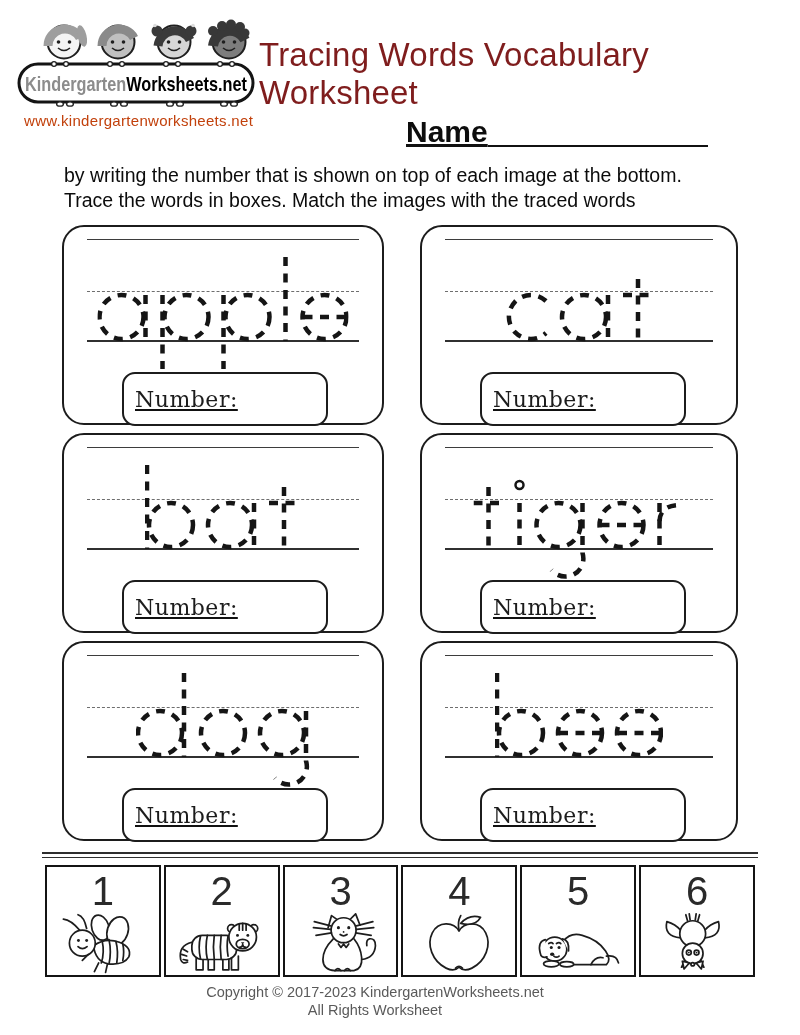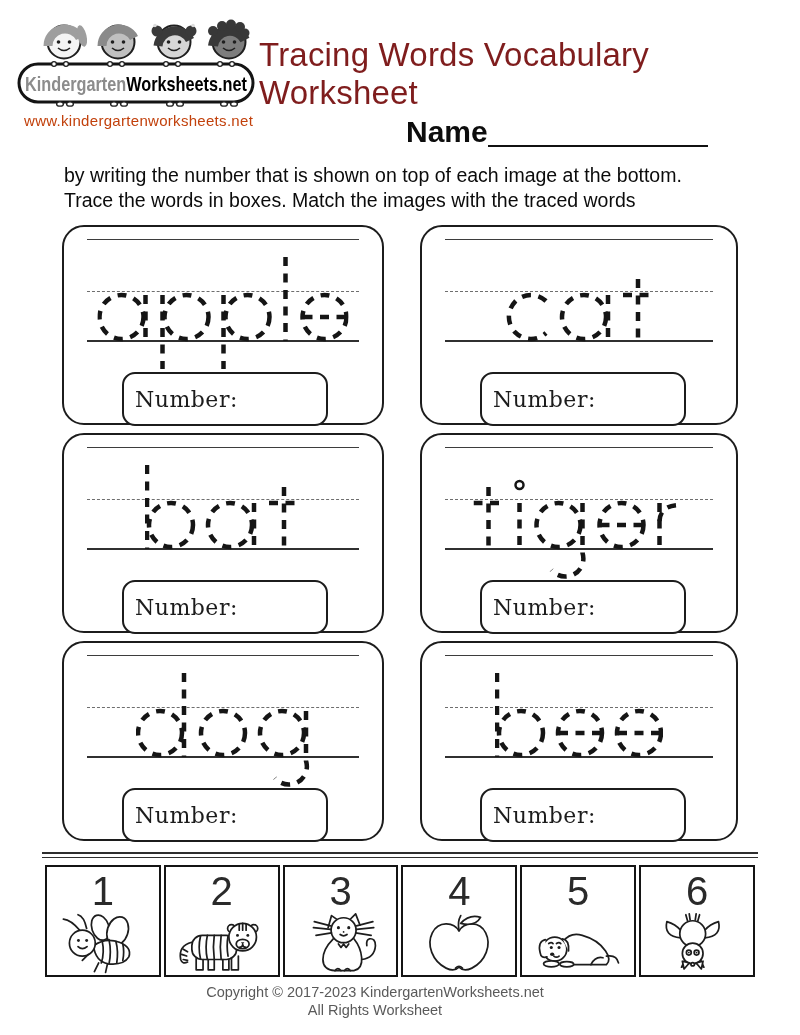--- a/index.html
+++ b/index.html
@@ -4,37 +4,37 @@
 <style>
   html,body{margin:0;padding:0;}
   body{
     width:800px;height:1035px;background:#ffffff;position:relative;overflow:hidden;
     font-family:"Liberation Sans", sans-serif;color:#111;
   }
   .abs{position:absolute;}
 
   
   #page-title{left:259px;top:36px;width:535px;font-size:33px;letter-spacing:0.2px;color:#7f1d1d;}
-  #name-row{left:406px;top:117px;display:flex;align-items:flex-end;}
+  #name-row{left:406px;top:117px;display:flex;align-items:flex-end;text-decoration:underline;}
   #name-label{font-size:30px;font-weight:600;color:#0d0d0d;line-height:1;}
   #name-line{width:220px;height:28px;border-bottom:2.5px solid #111;}
   #site-url{left:24px;top:112px;font-size:15px;color:#c2410c;letter-spacing:0.3px;}
   #instructions{left:64px;top:163px;font-size:19.5px;line-height:25px;color:#0b0b0b;}
 
   
   #grid{left:62px;top:225px;display:grid;grid-template-columns:322px 318px;
         grid-auto-rows:200px;column-gap:36px;row-gap:8px;}
   .card{position:relative;border:2px solid #1c1c1c;border-radius:22px;background:#fff;}
   .gl{position:absolute;left:23px;right:23px;}
   .gl-top{top:12px;border-top:1.5px solid #3d3d3d;}
   .gl-mid{top:64px;border-top:1.6px dashed #6e6e6e;}
   .gl-base{top:113px;border-top:2px solid #303030;}
   .trace{position:absolute;top:22px;left:50%;transform:translateX(-50%);}
   .numbox{position:absolute;left:58px;top:145px;width:202px;height:50px;background:#fff;
-          border:2px solid #1c1c1c;border-radius:13px;display:flex;align-items:center;}
+          border:2px solid #1c1c1c;border-radius:13px;display:flex;align-items:center;text-decoration:underline;}
   .numbox span{font-family:"DejaVu Serif", serif;font-size:22px;color:#1c1c1c;
                padding-left:11px;letter-spacing:0.5px;}
 
   
   #divider{left:42px;top:852px;width:716px;height:3px;
            border-top:2.5px solid #2e2e2e;border-bottom:1.5px solid #2e2e2e;}
   #strip{left:45px;top:865px;width:710px;height:112px;display:flex;gap:3px;}
   .cell{flex:1;border:2px solid #141414;background:#fff;display:flex;flex-direction:column;align-items:center;}
   .cell .num{font-size:40px;font-weight:300;color:#2a2a2a;line-height:1;margin-top:4px;height:42px;}
   .cell .pic{width:104px;height:62px;}

